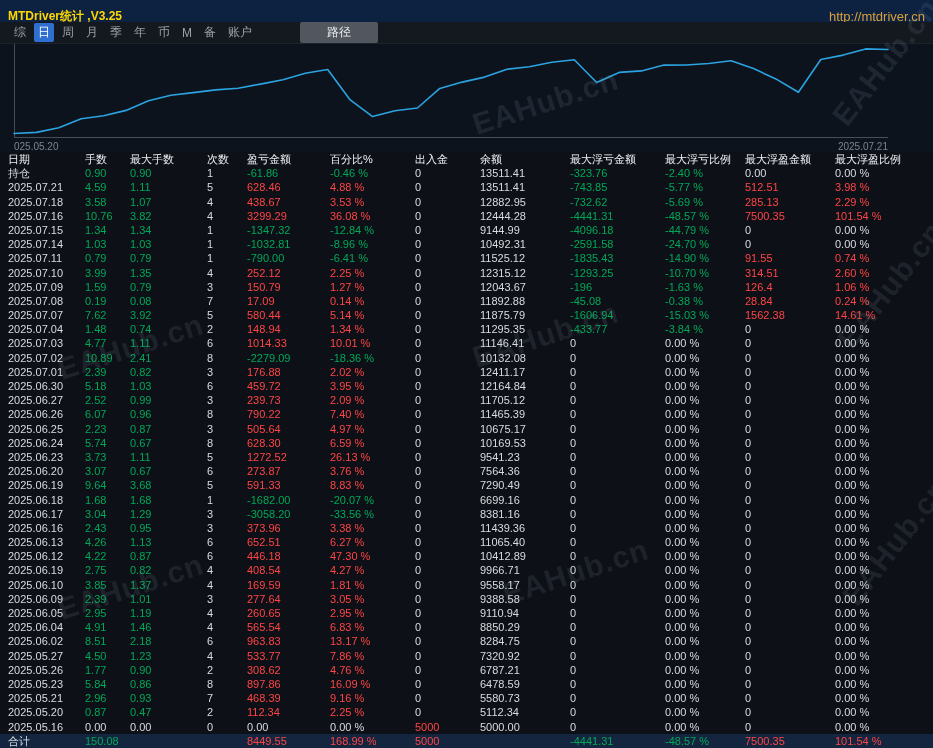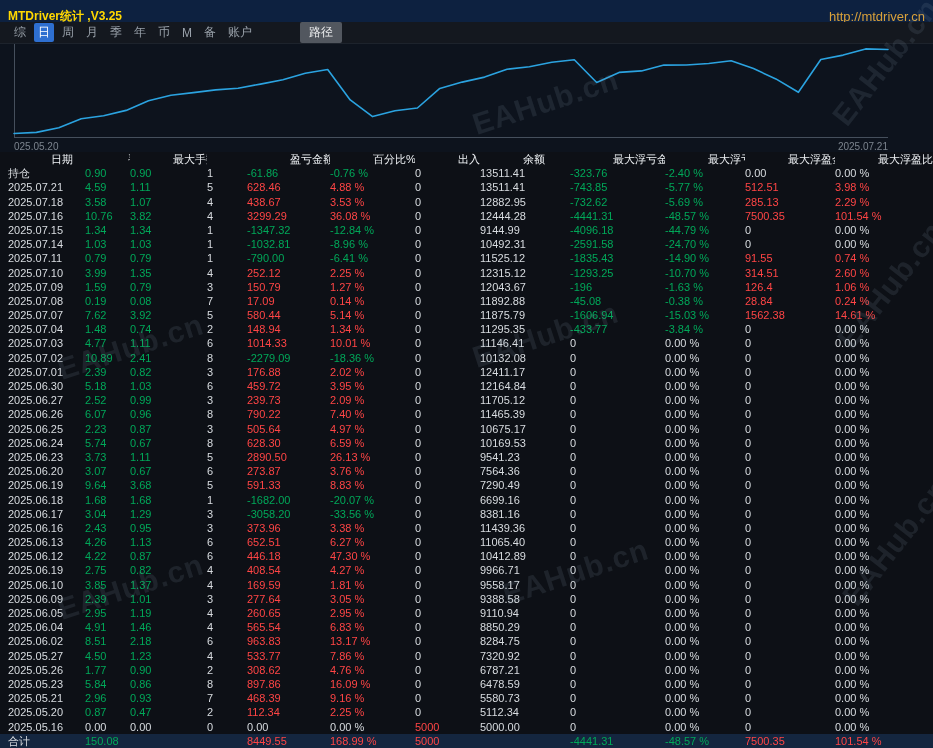--- a/index.html
+++ b/index.html
@@ -19,21 +19,21 @@
   
   .menubar{
     position:absolute;top:22px;left:0;right:0;height:22px;background:#14181f;
     display:flex;align-items:center;padding:0 10px;font-size:12px;color:#9aa2ab;
     box-sizing:border-box;z-index:2;border-bottom:1px solid #1d232c;
   }
   .menu-tabs{display:flex;align-items:center;gap:4px;}
   .menu-item{padding:1px 4px;cursor:pointer;white-space:nowrap;}
   .menu-item.active{background:#2e6fd0;color:#ffffff;border-radius:2px;}
   .path-btn{
-    margin-left:44px;background:#52575f;color:#e9eaec;padding:2px 9px;
+    margin-left:44px;background:#52575f;color:#e9eaec;padding:2px 27px;
     border-radius:2px;font-size:12px;cursor:pointer;
   }
   
   .chart{position:absolute;top:44px;left:0;width:933px;height:108px;background:#0d131d;}
   .chart svg{position:absolute;top:0;left:0;display:block;}
   .chart-frame{
     position:absolute;left:14px;top:0;width:874px;height:94px;box-sizing:border-box;
     border-left:1px solid #454f5c;border-bottom:1px solid #454f5c;
   }
   .axis-labels{
@@ -41,21 +41,21 @@
     justify-content:space-between;font-size:10px;color:#7c848e;align-items:flex-end;
   }
   
   .grid-cols{
     display:grid;
     grid-template-columns:77px 45px 77px 40px 83px 85px 65px 90px 95px 80px 90px 1fr;
     padding-left:8px;box-sizing:border-box;
   }
   .table{position:absolute;top:152px;left:0;right:0;bottom:14px;overflow:hidden;font-size:11px;}
   .t-row{height:14.195px;line-height:14.3px;}
-  .t-row.hdr .t-cell{color:#eef1f4;margin-left:43px;}
+  .t-row.hdr .t-cell{color:#eef1f4;}
   .t-cell{overflow:hidden;white-space:nowrap;text-align:left;}
   .total-row{
     position:absolute;left:0;right:0;bottom:0;height:14px;line-height:14px;
     background:#14263f;font-size:11px;z-index:3;margin-top:12px;
   }
   .c-red{color:#ff4545;}
   .c-green{color:#00a859;}
   .c-plain{color:#d8dce0;}
   
   .wm{
@@ -115,21 +115,21 @@
       <span class="t-cell">最大浮盈金额</span>
       <span class="t-cell">最大浮盈比例</span>
     </div>
   <div>
       <div class="t-row grid-cols">
         <span class="t-cell c-plain">持仓</span>
         <span class="t-cell c-green">0.90</span>
         <span class="t-cell c-green">0.90</span>
         <span class="t-cell c-plain">1</span>
         <span class="t-cell c-green">-61.86</span>
-        <span class="t-cell c-green">-0.76 %</span>
+        <span class="t-cell c-green">-0.46 %</span>
         <span class="t-cell c-plain">0</span>
         <span class="t-cell c-plain">13511.41</span>
         <span class="t-cell c-green">-323.76</span>
         <span class="t-cell c-green">-2.40 %</span>
         <span class="t-cell c-plain">0.00</span>
         <span class="t-cell c-plain">0.00 %</span>
       </div>
       <div class="t-row grid-cols">
         <span class="t-cell c-plain">2025.07.21</span>
         <span class="t-cell c-green">4.59</span>
@@ -394,21 +394,21 @@
         <span class="t-cell c-plain">0</span>
         <span class="t-cell c-plain">0.00 %</span>
         <span class="t-cell c-plain">0</span>
         <span class="t-cell c-plain">0.00 %</span>
       </div>
       <div class="t-row grid-cols">
         <span class="t-cell c-plain">2025.06.23</span>
         <span class="t-cell c-green">3.73</span>
         <span class="t-cell c-green">1.11</span>
         <span class="t-cell c-plain">5</span>
-        <span class="t-cell c-red">2890.50</span>
+        <span class="t-cell c-red">1272.52</span>
         <span class="t-cell c-red">26.13 %</span>
         <span class="t-cell c-plain">0</span>
         <span class="t-cell c-plain">9541.23</span>
         <span class="t-cell c-plain">0</span>
         <span class="t-cell c-plain">0.00 %</span>
         <span class="t-cell c-plain">0</span>
         <span class="t-cell c-plain">0.00 %</span>
       </div>
       <div class="t-row grid-cols">
         <span class="t-cell c-plain">2025.06.20</span>

